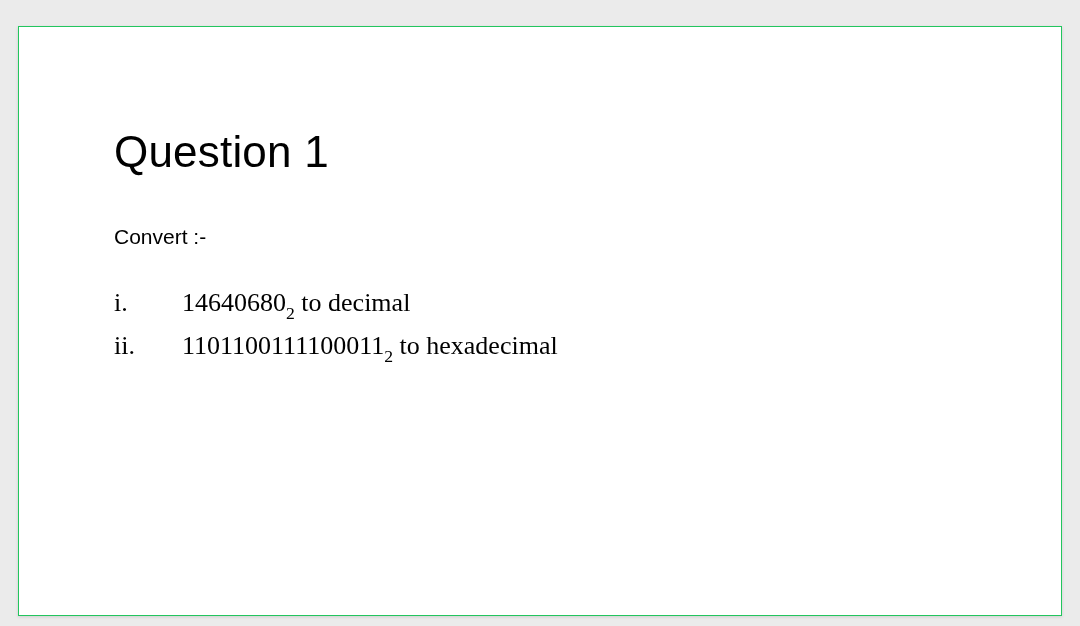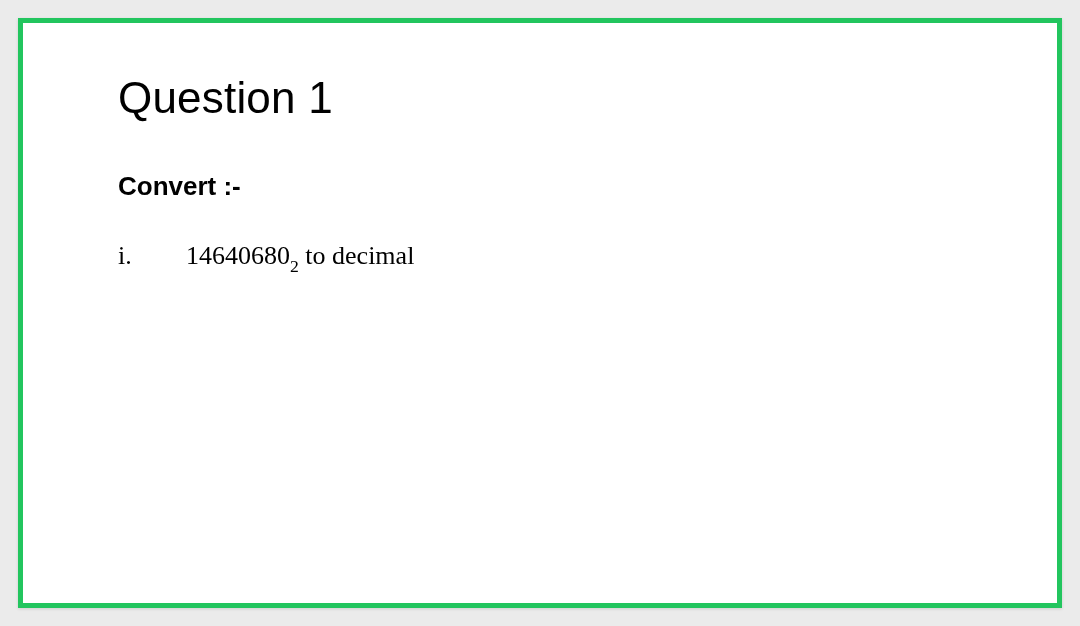--- a/index.html
+++ b/index.html
@@ -12,33 +12,34 @@
       width: 1080px;
       height: 626px;
       padding: 18px;
       font-family: "Segoe UI", "Helvetica Neue", Arial, sans-serif;
       color: #000;
     }
     .slide {
       background: #fff;
       width: 100%;
       height: 100%;
-      border: 5px solid #22c55e;
+      border: 1px solid #22c55e;
       box-shadow: 0 1px 3px rgba(0,0,0,0.12);
-      padding: 50px 80px 40px 95px;
+      padding: 100px 80px 40px 95px;
+      margin-top: 8px;
     }
     .title {
       font-size: 44px;
       font-weight: 400;
       margin-bottom: 48px;
       letter-spacing: 0.2px;
     }
     .prompt {
-      font-size: 26px;
-      font-weight: 700;
+      font-size: 21px;
+      font-weight: 400;
       margin-bottom: 34px;
     }
     .items {
       font-family: "Times New Roman", Times, serif;
       font-size: 26px;
       line-height: 1.55;
     }
     .item {
       display: flex;
     }
@@ -62,14 +63,20 @@
 <div class="slide">
   <h1 class="title">Question 1</h1>
   <div class="prompt">Convert :-</div>
   <div class="items">
     <div class="item">
       <span class="marker">i.</span>
       <span class="content">
         <span>14640680</span><sub>2</sub><span> to decimal</span>
       </span>
     </div>
+    <div class="item">
+      <span class="marker">ii.</span>
+      <span class="content">
+        <span>1101100111100011</span><sub>2</sub><span> to hexadecimal</span>
+      </span>
+    </div>
   </div>
 </div>
 
 </body></html>

